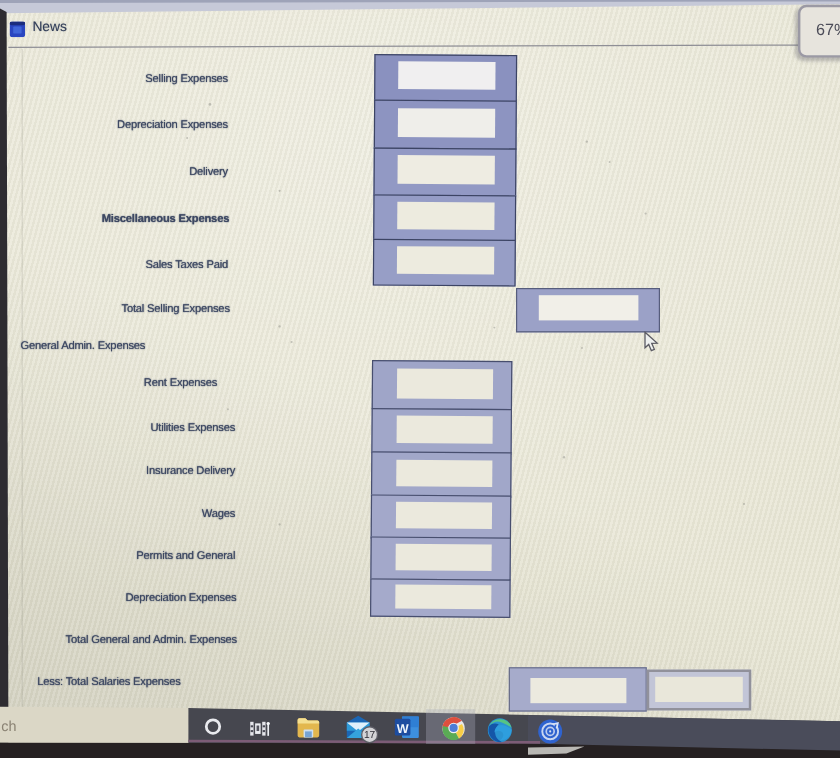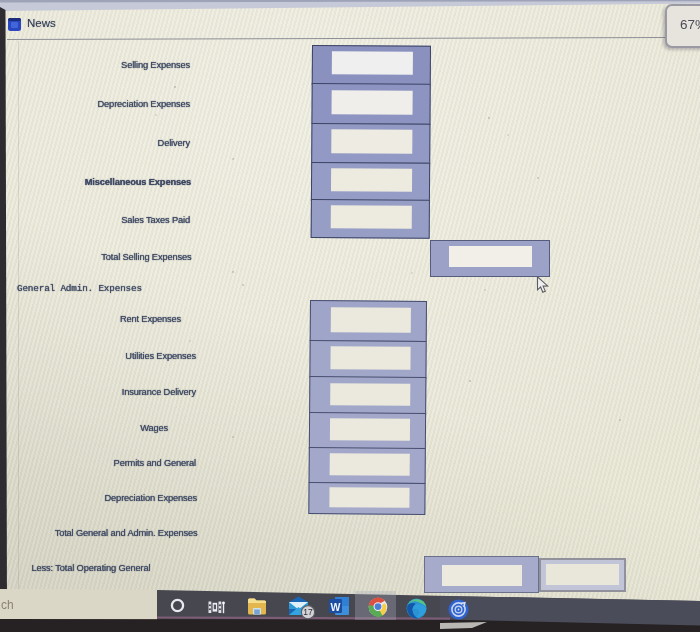--- a/index.html
+++ b/index.html
@@ -56,37 +56,37 @@
 <div class="lbl" style="right:510px;top:99px;">Depreciation Expenses</div>
 
 <div class="lbl" style="right:510px;top:138px;">Delivery</div>
 
 <div class="lbl" style="right:509px;top:177px;font-weight:bold;">Miscellaneous Expenses</div>
 
 <div class="lbl" style="right:510px;top:215px;text-align:center;">Sales Taxes Paid</div>
 
 <div class="lbl" style="right:508.5px;top:251.5px;">Total Selling Expenses</div>
 
-<div class="lbl" style="left:17px;top:283px;text-align:center;font-family:Liberation Mono, monospace;">General Admin. Expenses</div>
+<div class="lbl" style="left:17px;top:283px;text-align:center;">General Admin. Expenses</div>
 
 <div class="lbl" style="right:519px;top:314px;">Rent Expenses</div>
 
 <div class="lbl" style="right:504px;top:351px;">Utilities Expenses</div>
 
 <div class="lbl" style="right:504px;top:387px;">Insurance Delivery</div>
 
-<div class="lbl" style="right:532px;top:423px;">Wages</div>
+<div class="lbl" style="right:504px;top:423px;">Wages</div>
 
 <div class="lbl" style="right:504px;top:458px;">Permits and General</div>
 
 <div class="lbl" style="right:503px;top:493px;">Depreciation Expenses</div>
 
 <div class="lbl" style="right:502.5px;top:528px;">Total General and Admin. Expenses</div>
 
-<div class="lbl" style="right:549.5px;top:563px;">Less: Total Operating General</div>
+<div class="lbl" style="right:549.5px;top:563px;">Less: Total Salaries Expenses</div>
 
 <div class="abs" style="left:312px;top:45px;width:119px;
      transform:rotate(0.4deg);transform-origin:left top;">
 
   <div class="row" style="height:39.7px;background:#8a91bf;">
     <div class="field" style="left:19px;top:4.5px;width:81px;height:23.5px;background:#f0eff0;"></div>
   </div>
 
   <div class="row" style="height:41.3px;background:#8d94c1;margin-top:-1.5px;">
     <div class="field" style="left:19px;top:5.5px;width:81px;height:24px;background:#efeeea;"></div>

